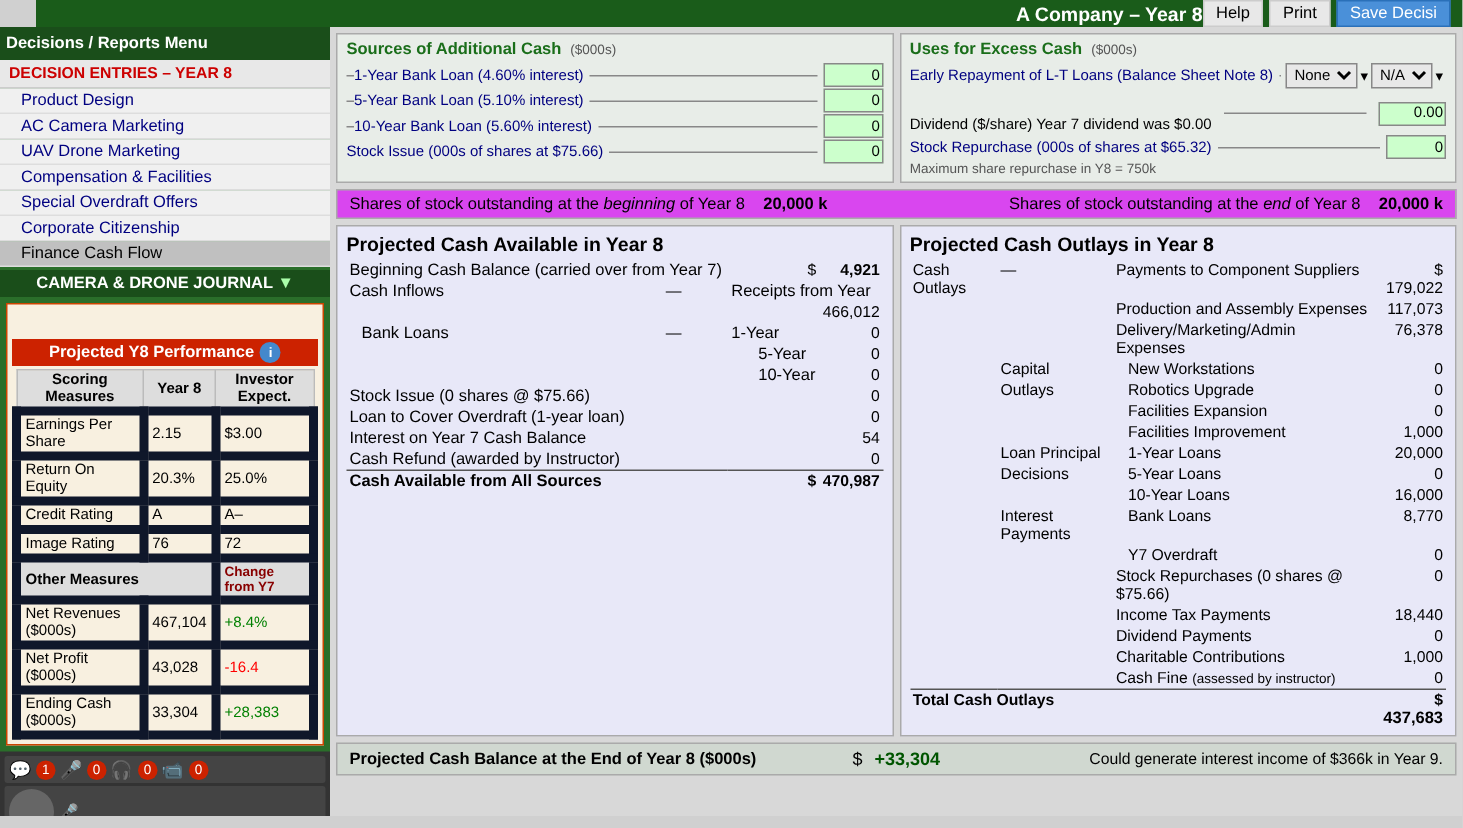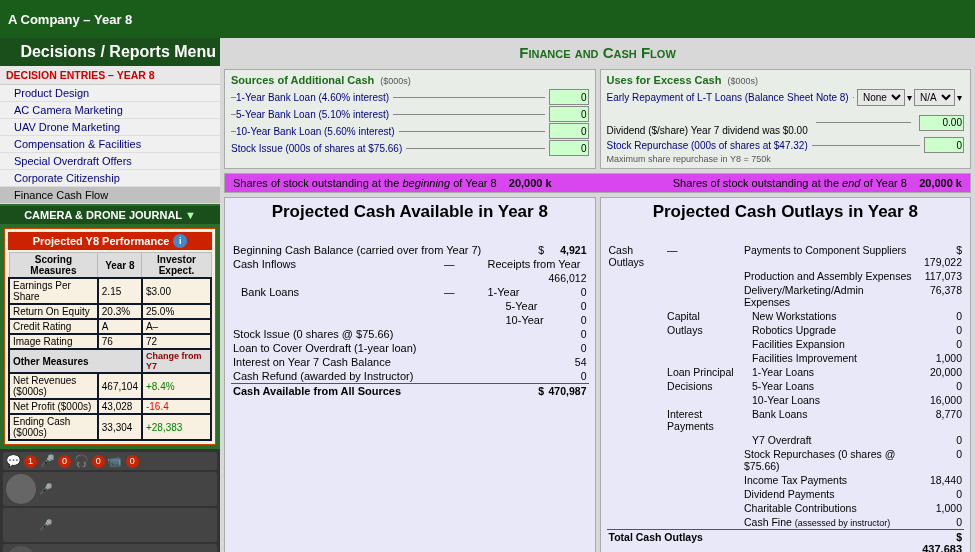--- a/index.html
+++ b/index.html
@@ -3,23 +3,24 @@
   <meta charset="utf-8">
   <style>
     * { box-sizing: border-box; margin: 0; padding: 0; font-family: Arial, sans-serif; font-size: 11px; }
     body { width: 975px; height: 552px; overflow: hidden; background: #d0d0d0; }
 
     .top-bar {
       background: #1a5c1a;
       color: white;
       display: flex;
       align-items: center;
-      justify-content: flex-start;
+      justify-content: flex-end;
       padding: 4px 8px;
-      height: 38px;
+      height: 18px;
+      margin-left: 24px;
     }
     .top-bar-title { font-size: 13px; font-weight: bold; }
     .top-bar-buttons { display: flex; gap: 4px; }
     .top-bar-buttons button {
       padding: 2px 8px;
       font-size: 11px;
       cursor: pointer;
       border: 1px solid #ccc;
       background: #e8e8e8;
       color: #000;
@@ -36,23 +37,23 @@
       width: 220px;
       min-width: 220px;
       background: #2a6e2a;
       display: flex;
       flex-direction: column;
       overflow: hidden;
     }
     .sidebar-header {
       background: #1a4e1a;
       color: white;
-      text-align: right;
+      text-align: left;
       padding: 5px 4px;
-      font-size: 16px;
+      font-size: 11px;
       font-weight: bold;
     }
     .sidebar-section-title {
       background: #e8e8e8;
       color: #cc0000;
       font-weight: bold;
       font-size: 10.5px;
       padding: 3px 6px;
       border-bottom: 1px solid #ccc;
     }
@@ -86,36 +87,37 @@
       background: #cc2200;
       color: white;
       text-align: center;
       font-weight: bold;
       font-size: 11px;
       padding: 2px;
       display: flex;
       align-items: center;
       justify-content: center;
       gap: 4px;
+      margin-top: 20px;
     }
     .info-icon {
       background: #4488cc;
       color: white;
       border-radius: 50%;
       width: 14px;
       height: 14px;
       display: inline-flex;
       align-items: center;
       justify-content: center;
       font-size: 9px;
       font-weight: bold;
     }
     .proj-table { width: 100%; border-collapse: collapse; margin-top: 2px; }
     .proj-table th { font-size: 10px; text-align: center; background: #ddd; padding: 1px 2px; border: 1px solid #bbb; }
-    .proj-table td { font-size: 10px; padding: 1px 3px; border: 2px solid #0f172a; }
+    .proj-table td { font-size: 10px; padding: 1px 3px; border: 6px solid #0f172a; }
     .section-subhead { background: #ddd; font-weight: bold; font-size: 10px; padding: 1px 2px; }
 
     
     .chat-area {
       background: #333;
       flex: 1;
       padding: 3px;
       overflow: hidden;
       display: flex;
       flex-direction: column;
@@ -220,23 +222,22 @@
       gap: 4px;
     }
     .cash-available-box, .cash-outlays-box {
       flex: 1;
       background: #e8e8f8;
       border: 1px solid #aaa;
       padding: 4px 6px;
     }
     .box-title {
       font-weight: bold;
-      font-size: 17px;
-      text-align: center;
-      margin-bottom: 21px;
+      font-size: 13px;
+      margin-bottom: 3px;
       color: #000;
     }
     .cash-table { width: 100%; border-collapse: collapse; }
     .cash-table td { font-size: 10.5px; padding: 1px 2px; vertical-align: top; }
     .cash-table .indent1 { padding-left: 10px; }
     .cash-table .indent2 { padding-left: 20px; }
     .cash-table .right { text-align: right; }
     .cash-table .bold { font-weight: bold; }
     .total-row td { border-top: 1px solid #555; font-weight: bold; }
 
@@ -253,20 +254,25 @@
     .balance-label { font-weight: bold; flex: 1; }
     .balance-dollar { font-size: 12px; }
     .balance-value { font-size: 12px; font-weight: bold; color: #005500; }
     .balance-note { font-size: 10.5px; flex: 1; text-align: right; }
   </style>
 </head>
 <body>
 
 <div class="top-bar">
   <span class="top-bar-title">A Company – Year 8</span>
+  <div class="top-bar-buttons">
+    <button>Help</button>
+    <button>Print</button>
+    <button class="save">Save Decisi</button>
+  </div>
 </div>
 
 <div class="main-layout">
 
   <div class="sidebar">
     <div class="sidebar-header">Decisions / Reports Menu</div>
     <div class="sidebar-section-title">DECISION ENTRIES – YEAR 8</div>
 
     <div class="sidebar-item"><span>Product Design</span></div>
     <div class="sidebar-item"><span>AC Camera Marketing</span></div>
@@ -356,21 +362,20 @@
       </div>
       <div class="chat-row">
         <div class="chat-avatar" style="background:#555;"></div>
         <span class="chat-mic">🎤</span>
       </div>
     </div>
   </div>
 
   <div class="main-content">
 
-    <div class="page-title">Finance and Cash Flow</div>
 
     <div class="top-row">
 
       <div class="sources-box">
         <div style="display:flex; align-items:baseline; gap:6px; margin-bottom:3px;">
           <span class="sources-title">
             <span>Sources of Additional Cash</span>
           </span>
           <span style="font-size:9px; color:#555;">($000s)</span>
         </div>
@@ -417,21 +422,21 @@
             <option>N/A</option>
           </select>
           <span style="margin:0 2px; font-size:10px;">▾</span>
         </div>
         <div class="dividend-row">
           <span class="divid-label">Dividend ($/share)  Year 7 dividend was $0.00</span>
           <span class="loan-line"></span>
           <input class="divid-input" value="0.00" style="">
         </div>
         <div class="loan-row">
-          <span class="loan-label">Stock Repurchase (000s of shares at $47.32)</span>
+          <span class="loan-label">Stock Repurchase (000s of shares at $65.32)</span>
           <span class="loan-line"></span>
           <input class="loan-input green-bg" value="0" style="">
         </div>
         <div class="sub-note">Maximum share repurchase in Y8 = 750k</div>
       </div>
     </div>
 
     <div class="shares-row">
       <span>
         Shares of stock outstanding at the <em>beginning</em> of Year 8 &nbsp;&nbsp;

